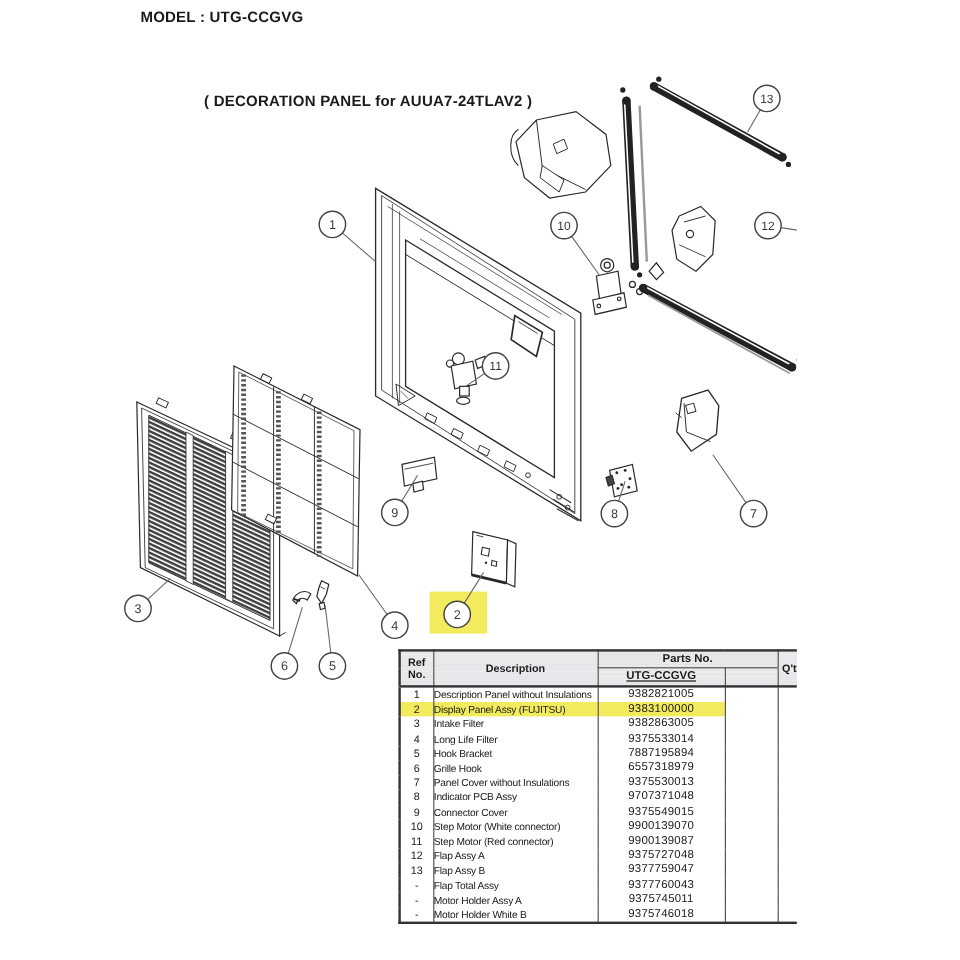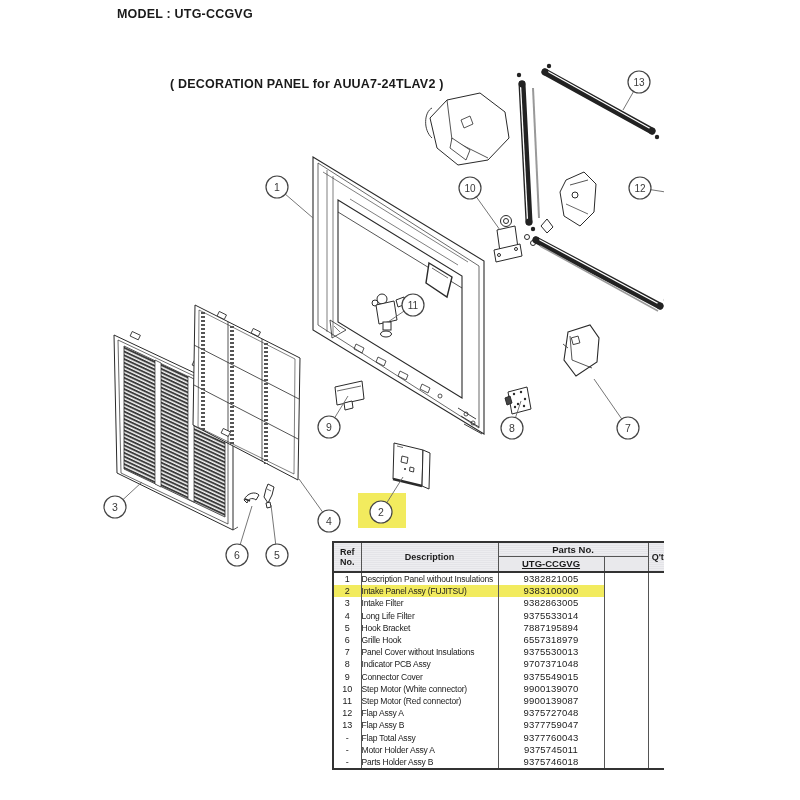--- a/index.html
+++ b/index.html
@@ -317,21 +317,21 @@
       <tbody>
           <tr>
             <td class="col-ref">1</td>
             <td class="col-desc">Description Panel without Insulations</td>
             <td class="col-part">9382821005</td>
             <td class="col-empty"></td>
             <td class="col-qty"></td>
           </tr>
           <tr>
             <td class="col-ref hl">2</td>
-            <td class="col-desc hl">Intake Panel Assy (FUJITSU)</td>
+            <td class="col-desc hl">Display Panel Assy (FUJITSU)</td>
             <td class="col-part hl">9383100000</td>
             <td class="col-empty"></td>
             <td class="col-qty"></td>
           </tr>
           <tr>
             <td class="col-ref">3</td>
             <td class="col-desc">Intake Filter</td>
             <td class="col-part">9382863005</td>
             <td class="col-empty"></td>
             <td class="col-qty"></td>
@@ -415,21 +415,21 @@
           </tr>
           <tr>
             <td class="col-ref">-</td>
             <td class="col-desc">Motor Holder Assy A</td>
             <td class="col-part">9375745011</td>
             <td class="col-empty"></td>
             <td class="col-qty"></td>
           </tr>
           <tr>
             <td class="col-ref">-</td>
-            <td class="col-desc">Parts Holder Assy B</td>
+            <td class="col-desc">Motor Holder White B</td>
             <td class="col-part">9375746018</td>
             <td class="col-empty"></td>
             <td class="col-qty"></td>
           </tr>
         </tbody>
     </table>
   </div>
 
 </div>
 

